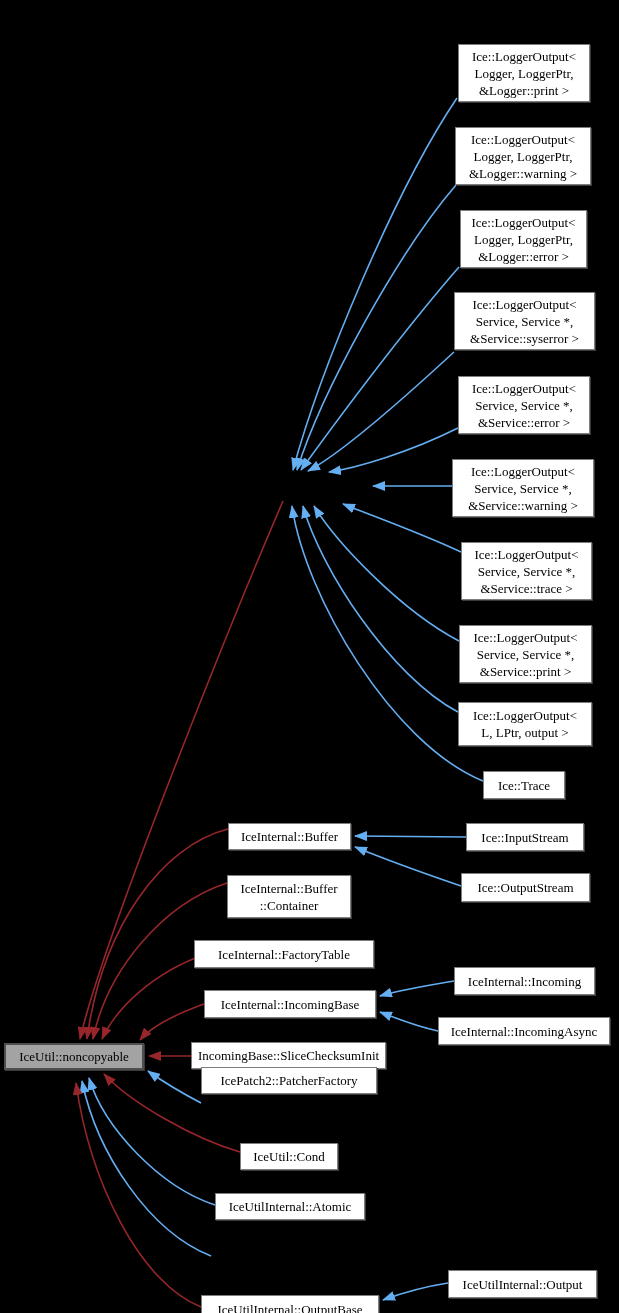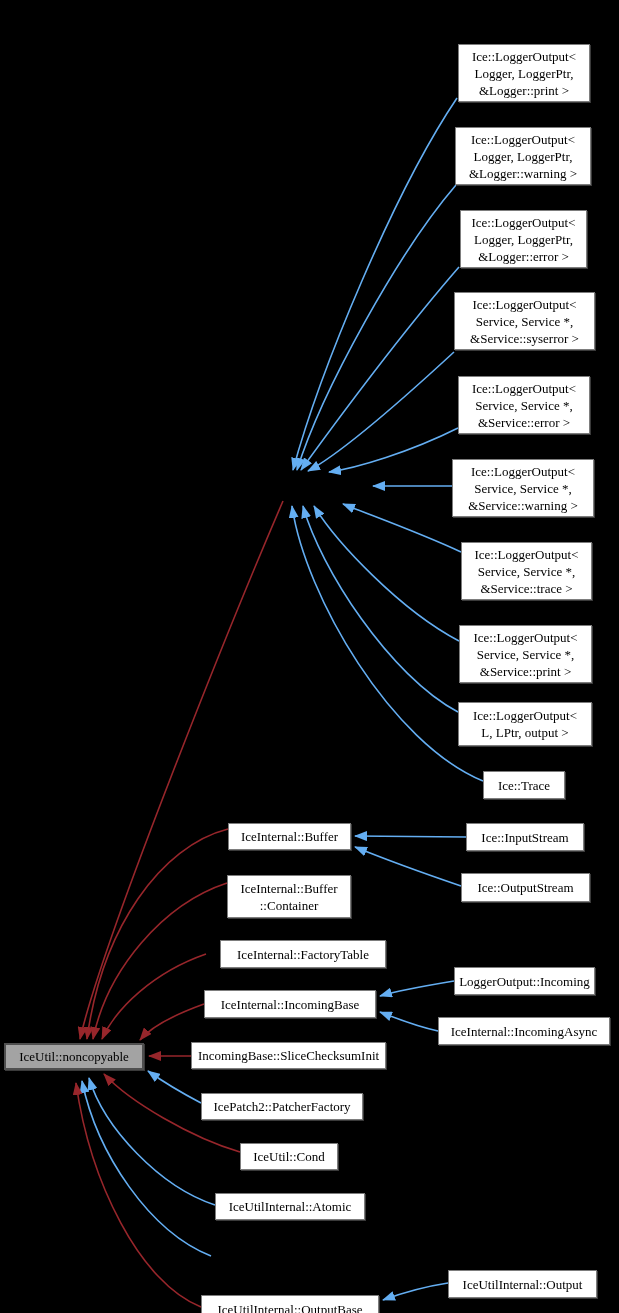--- a/index.html
+++ b/index.html
@@ -106,26 +106,26 @@
 Service, Service *,
 &amp;Service::print &gt;</div>
   <div class="node" style="left:458px;top:662px;width:134px;height:44px">Ice::LoggerOutput&lt;
 L, LPtr, output &gt;</div>
   <div class="node" style="left:483px;top:731px;width:82px;height:28px">Ice::Trace</div>
   <div class="node" style="left:466px;top:783px;width:118px;height:28px">Ice::InputStream</div>
   <div class="node" style="left:461px;top:833px;width:129px;height:29px">Ice::OutputStream</div>
   <div class="node" style="left:228px;top:783px;width:123px;height:27px">IceInternal::Buffer</div>
   <div class="node" style="left:227px;top:835px;width:124px;height:43px">IceInternal::Buffer
 ::Container</div>
-  <div class="node" style="left:220px;top:900px;width:166px;height:28px">IceInternal::FactoryTable</div>
+  <div class="node" style="left:194px;top:900px;width:180px;height:28px">IceInternal::FactoryTable</div>
   <div class="node" style="left:204px;top:950px;width:172px;height:28px">IceInternal::IncomingBase</div>
-  <div class="node" style="left:454px;top:927px;width:141px;height:28px">LoggerOutput::Incoming</div>
+  <div class="node" style="left:454px;top:927px;width:141px;height:28px">IceInternal::Incoming</div>
   <div class="node" style="left:438px;top:977px;width:172px;height:28px">IceInternal::IncomingAsync</div>
   <div class="node" style="left:191px;top:1002px;width:195px;height:27px">IncomingBase::SliceChecksumInit</div>
-  <div class="node" style="left:201px;top:1053px;width:162px;height:27px">IcePatch2::PatcherFactory</div>
+  <div class="node" style="left:201px;top:1027px;width:176px;height:27px">IcePatch2::PatcherFactory</div>
   <div class="node" style="left:240px;top:1103px;width:98px;height:27px">IceUtil::Cond</div>
   <div class="node" style="left:215px;top:1153px;width:150px;height:27px">IceUtilInternal::Atomic</div>
   <div class="node" style="left:201px;top:1255px;width:178px;height:28px">IceUtilInternal::OutputBase</div>
   <div class="node" style="left:448px;top:1230px;width:149px;height:28px">IceUtilInternal::Output</div>
   <div class="node" style="left:437px;top:1280px;width:175px;height:28px">IceUtilInternal::XMLOutput</div>
   <div class="node highlight" style="left:4px;top:1003px;width:140px;height:27px">IceUtil::noncopyable</div>
 
 </div>
 
 </body></html>

